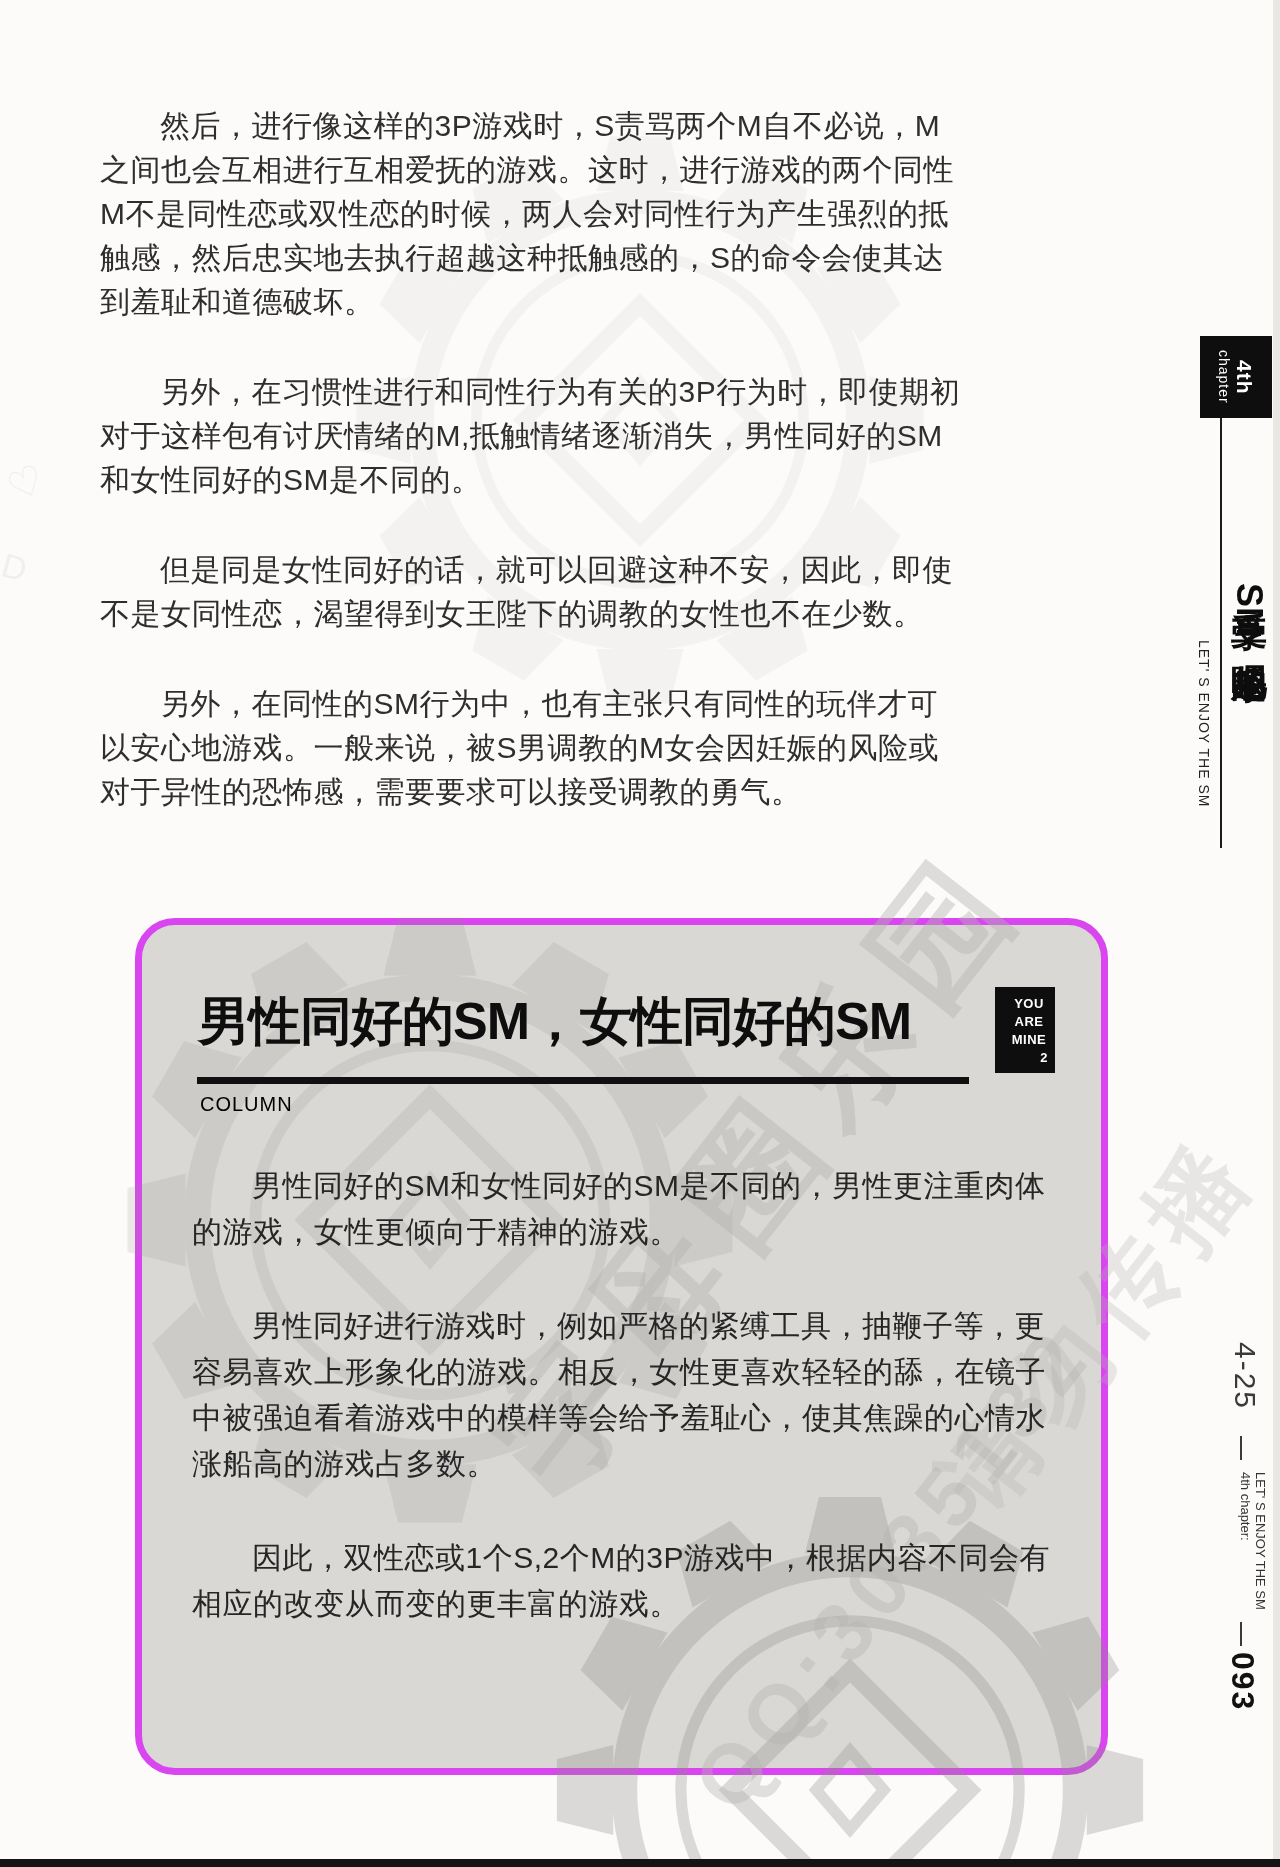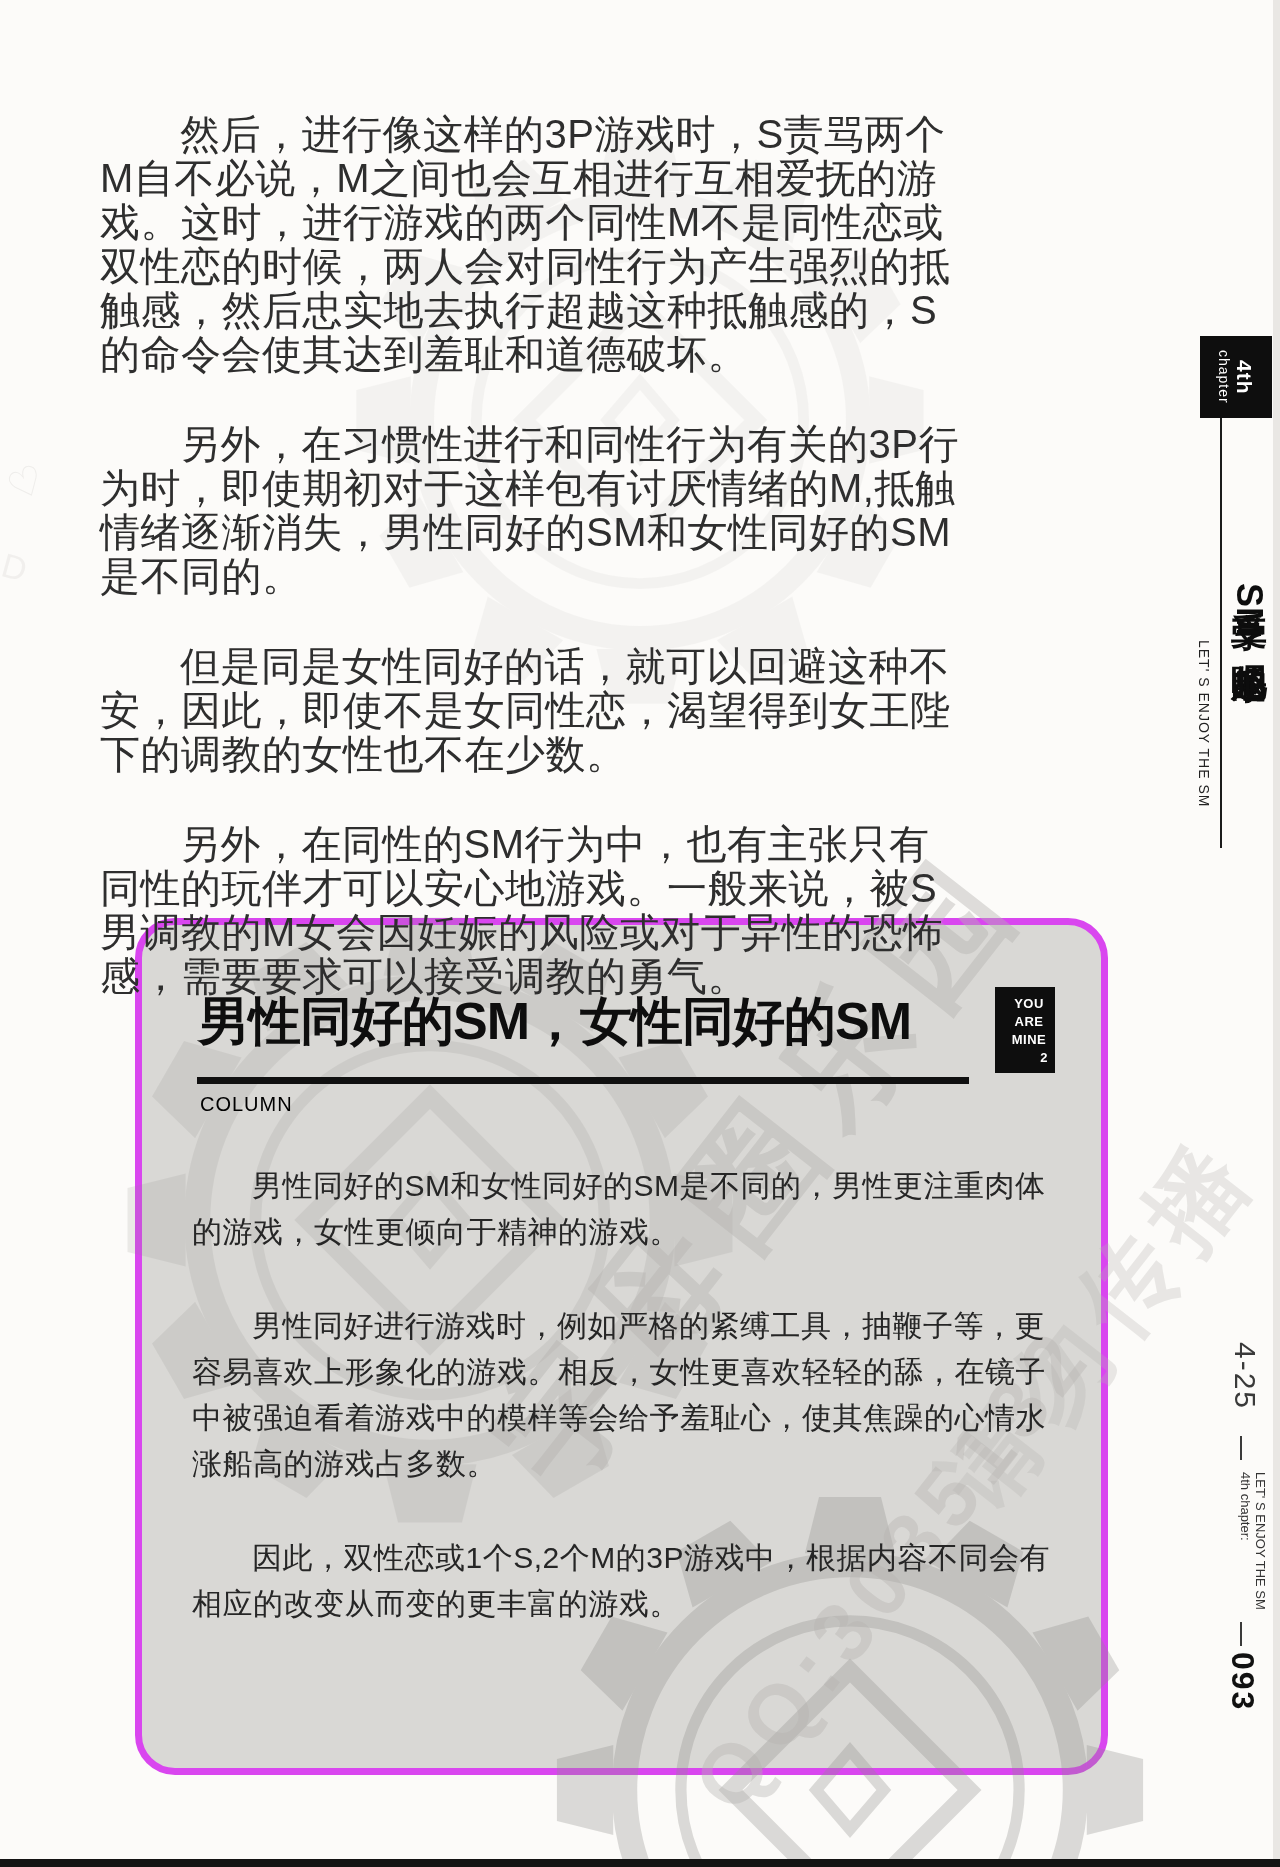--- a/index.html
+++ b/index.html
@@ -10,22 +10,22 @@
     background:#fcfbf9;
     overflow:hidden;
     font-family:"Liberation Sans", sans-serif;
     color:#2b2b2b;
   }
   
   .bodytext{
     position:absolute;left:100px;top:104px;width:868px;z-index:5;
   }
   .bodytext p{
-    margin:8px 0 46px 0;
-    font-size:40px;line-height:44px;
+    margin:0 0 46px 0;
+    font-size:30px;line-height:44px;
     text-indent:2em;
     color:#2e2e2e;
     letter-spacing:.5px;
   }
   
   .colbox{
     position:absolute;left:135px;top:918px;width:973px;height:857px;
     background:#d9d8d5;
     border:7px solid #d946ef;
     border-radius:40px;

